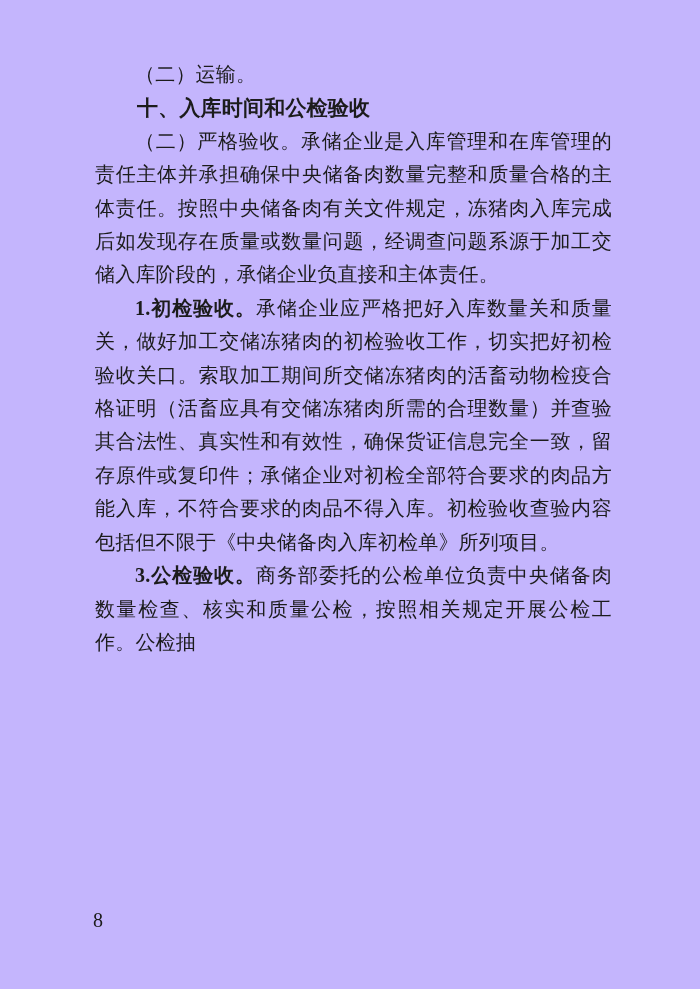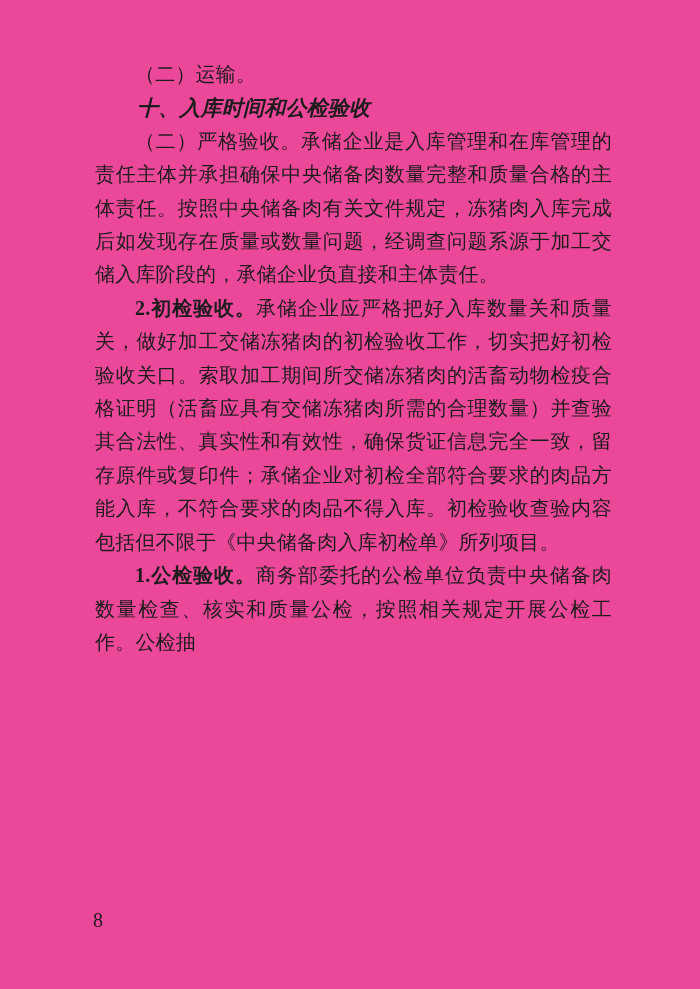--- a/index.html
+++ b/index.html
@@ -4,21 +4,21 @@
 <style>
   html, body {
     margin: 0;
     padding: 0;
     background: #ffffff;
   }
   .page {
     position: relative;
     width: 700px;
     height: 989px;
-    background: #ec4899;
+    background: #c4b5fd;
     color: #1c1c1c;
     font-family: "Liberation Serif", "DejaVu Serif", serif;
     overflow: hidden;
   }
   .content {
     position: absolute;
     left: 95px;
     top: 58px;
     width: 517px;
     font-size: 20px;
@@ -33,21 +33,20 @@
   }
   .section-heading {
     margin: 0;
     padding: 0;
     text-indent: 2em;
     font-family: "Liberation Sans", "DejaVu Sans", sans-serif;
     font-weight: bold;
     font-size: 21px;
     line-height: 33.4px;
     text-align: left;
-    font-style: italic;
   }
   .lead-bold {
     font-weight: bold;
   }
   .page-number {
     position: absolute;
     left: 93px;
     top: 908px;
     font-size: 20px;
     line-height: 24px;
@@ -62,21 +61,21 @@
   <div class="content">
 
     <p>（二）运输。</p>
 
 
     <h2 class="section-heading">十、入库时间和公检验收</h2>
 
 
     <p>（二）严格验收。承储企业是入库管理和在库管理的责任主体并承担确保中央储备肉数量完整和质量合格的主体责任。按照中央储备肉有关文件规定，冻猪肉入库完成后如发现存在质量或数量问题，经调查问题系源于加工交储入库阶段的，承储企业负直接和主体责任。</p>
 
-    <p><span class="lead-bold">2.初检验收。</span><span>承储企业应严格把好入库数量关和质量关，做好加工交储冻猪肉的初检验收工作，切实把好初检验收关口。索取加工期间所交储冻猪肉的活畜动物检疫合格证明（活畜应具有交储冻猪肉所需的合理数量）并查验其合法性、真实性和有效性，确保货证信息完全一致，留存原件或复印件；承储企业对初检全部符合要求的肉品方能入库，不符合要求的肉品不得入库。初检验收查验内容包括但不限于《中央储备肉入库初检单》所列项目。</span></p>
+    <p><span class="lead-bold">1.初检验收。</span><span>承储企业应严格把好入库数量关和质量关，做好加工交储冻猪肉的初检验收工作，切实把好初检验收关口。索取加工期间所交储冻猪肉的活畜动物检疫合格证明（活畜应具有交储冻猪肉所需的合理数量）并查验其合法性、真实性和有效性，确保货证信息完全一致，留存原件或复印件；承储企业对初检全部符合要求的肉品方能入库，不符合要求的肉品不得入库。初检验收查验内容包括但不限于《中央储备肉入库初检单》所列项目。</span></p>
 
 
-    <p><span class="lead-bold">1.公检验收。</span><span>商务部委托的公检单位负责中央储备肉数量检查、核实和质量公检，按照相关规定开展公检工作。公检抽</span></p>
+    <p><span class="lead-bold">3.公检验收。</span><span>商务部委托的公检单位负责中央储备肉数量检查、核实和质量公检，按照相关规定开展公检工作。公检抽</span></p>
 
   </div>
 
   <div class="page-number">8</div>
 </div>
 
 </body></html>

